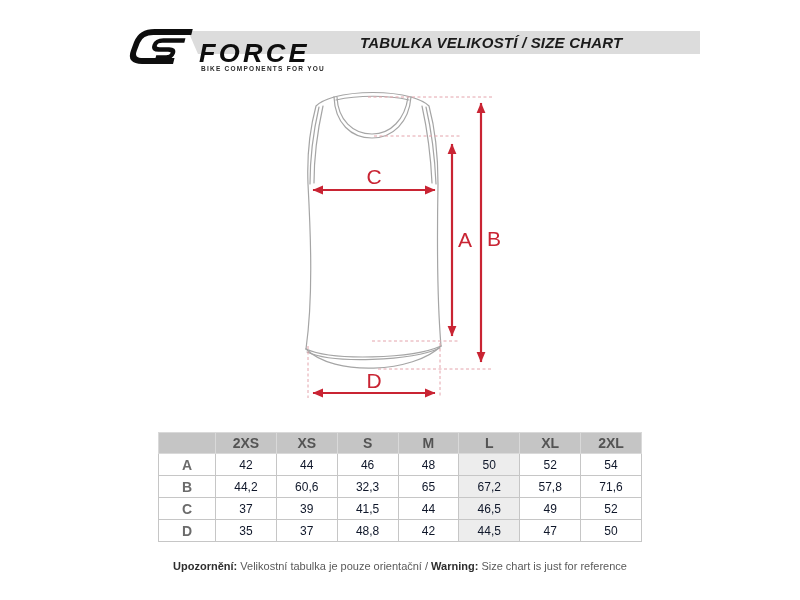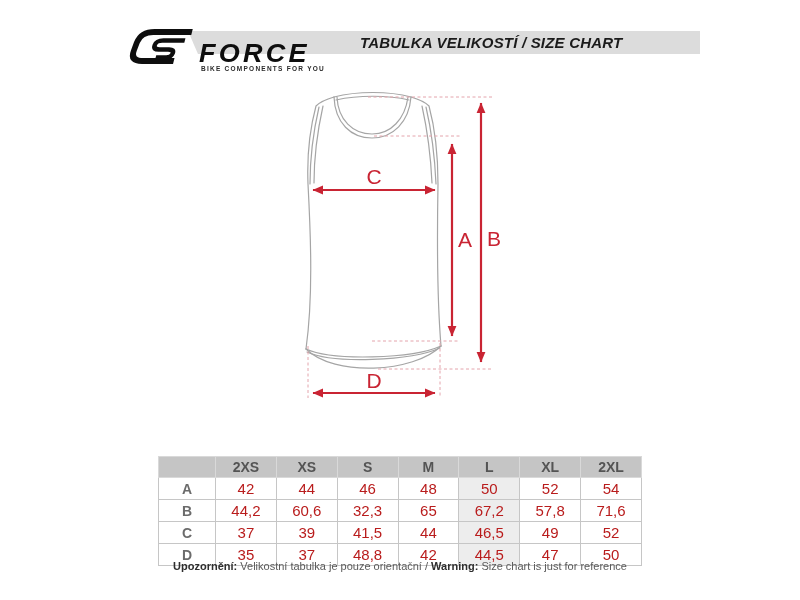--- a/index.html
+++ b/index.html
@@ -29,27 +29,27 @@
 
   
   .diagram{position:absolute;left:270px;top:80px;}
   .vest{stroke:var(--outline-gray);stroke-width:1.2;fill:none;stroke-linecap:round;}
   .guide{stroke:var(--guide-pink);stroke-width:1;stroke-dasharray:3 2.5;fill:none;}
   .arrow{stroke:var(--accent-red);stroke-width:2.2;fill:none;}
   .mlabel{fill:var(--accent-red);font-size:21px;font-family:"Liberation Sans",sans-serif;}
 
   
   .size-table{position:absolute;left:158px;top:432px;border-collapse:collapse;
-        table-layout:fixed;width:484px;margin-top:24px;}
+        table-layout:fixed;width:484px;}
   .size-table col.lbl{width:57px;}
   .size-table th,.size-table td{padding:0;text-align:center;vertical-align:middle;}
   .size-table th{height:20px;background:var(--header-bg);color:#545454;
         font-size:14px;font-weight:bold;border:1px solid #d9d9d9;}
   .size-table td{height:21px;border:1px solid #c6c6c6;background:#fff;
-        color:#b91c1c;font-size:15px;}
+        color:#0f172a;font-size:12px;}
   .size-table td.rowlbl{font-weight:bold;color:#6b6b6b;font-size:14px;}
   .size-table td.hl{background:var(--highlight-bg);}
   .size-table{border:1px solid #b5b5b5;}
 
   
   .footnote{position:absolute;left:0;top:560px;width:800px;text-align:center;
         font-size:11px;color:#5a5a5a;white-space:pre;}
   .footnote b{color:#2e2e2e;}
 </style>
 </head>

